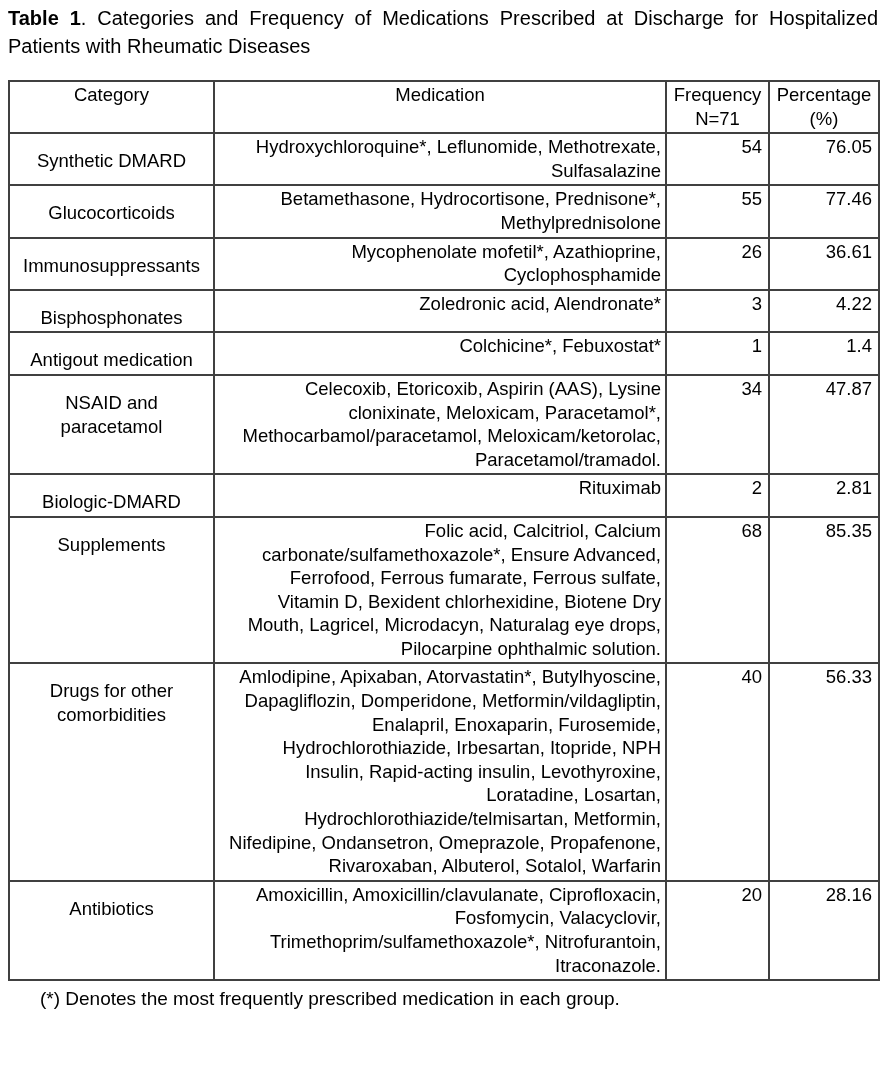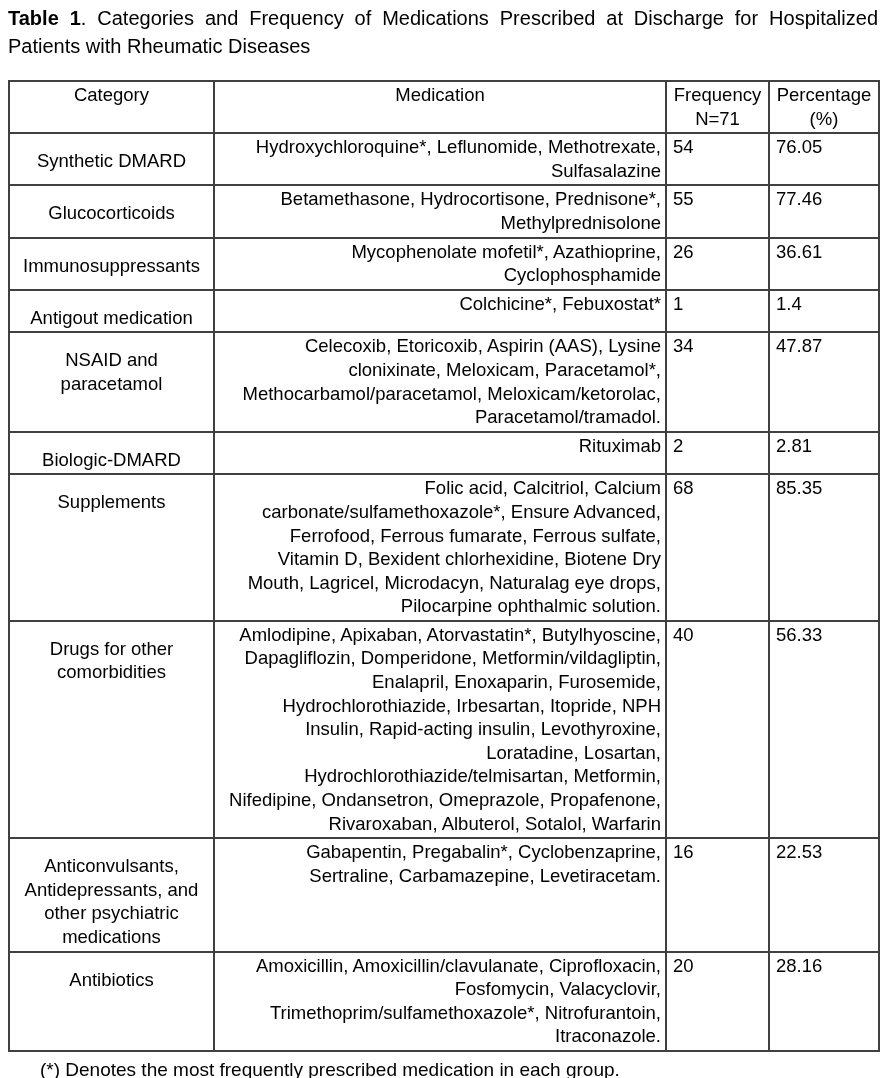--- a/index.html
+++ b/index.html
@@ -47,21 +47,21 @@
   }
   .freq-table td.cat {
     text-align: center;
     padding: 15px 8px 2px;
   }
   .freq-table td.med {
     text-align: right;
     padding: 1px 4px 2px 8px;
   }
   .freq-table td.num {
-    text-align: left;
+    text-align: right;
     padding: 1px 6px 2px;
   }
   .footnote {
     font-size: 19px;
     line-height: 24px;
     margin: 6px 0 0 32px;
   }
 </style>
 </head>
 <body>
@@ -103,20 +103,26 @@
           <td class="num">77.46</td>
         </tr>
         <tr>
           <td class="cat">Immunosuppressants</td>
           <td class="med">Mycophenolate mofetil*, Azathioprine,
 Cyclophosphamide</td>
           <td class="num">26</td>
           <td class="num">36.61</td>
         </tr>
         <tr>
+          <td class="cat">Bisphosphonates</td>
+          <td class="med">Zoledronic acid, Alendronate*</td>
+          <td class="num">3</td>
+          <td class="num">4.22</td>
+        </tr>
+        <tr>
           <td class="cat">Antigout medication</td>
           <td class="med">Colchicine*, Febuxostat*</td>
           <td class="num">1</td>
           <td class="num">1.4</td>
         </tr>
         <tr>
           <td class="cat">NSAID and
 paracetamol</td>
           <td class="med">Celecoxib, Etoricoxib, Aspirin (AAS), Lysine
 clonixinate, Meloxicam, Paracetamol*,
@@ -151,30 +157,20 @@
 Hydrochlorothiazide, Irbesartan, Itopride, NPH
 Insulin, Rapid-acting insulin, Levothyroxine,
 Loratadine, Losartan,
 Hydrochlorothiazide/telmisartan, Metformin,
 Nifedipine, Ondansetron, Omeprazole, Propafenone,
 Rivaroxaban, Albuterol, Sotalol, Warfarin</td>
           <td class="num">40</td>
           <td class="num">56.33</td>
         </tr>
         <tr>
-          <td class="cat">Anticonvulsants,
-Antidepressants, and
-other psychiatric
-medications</td>
-          <td class="med">Gabapentin, Pregabalin*, Cyclobenzaprine,
-Sertraline, Carbamazepine, Levetiracetam.</td>
-          <td class="num">16</td>
-          <td class="num">22.53</td>
-        </tr>
-        <tr>
           <td class="cat">Antibiotics</td>
           <td class="med">Amoxicillin, Amoxicillin/clavulanate, Ciprofloxacin,
 Fosfomycin, Valacyclovir,
 Trimethoprim/sulfamethoxazole*, Nitrofurantoin,
 Itraconazole.</td>
           <td class="num">20</td>
           <td class="num">28.16</td>
         </tr>
       </tbody>
   </table>

